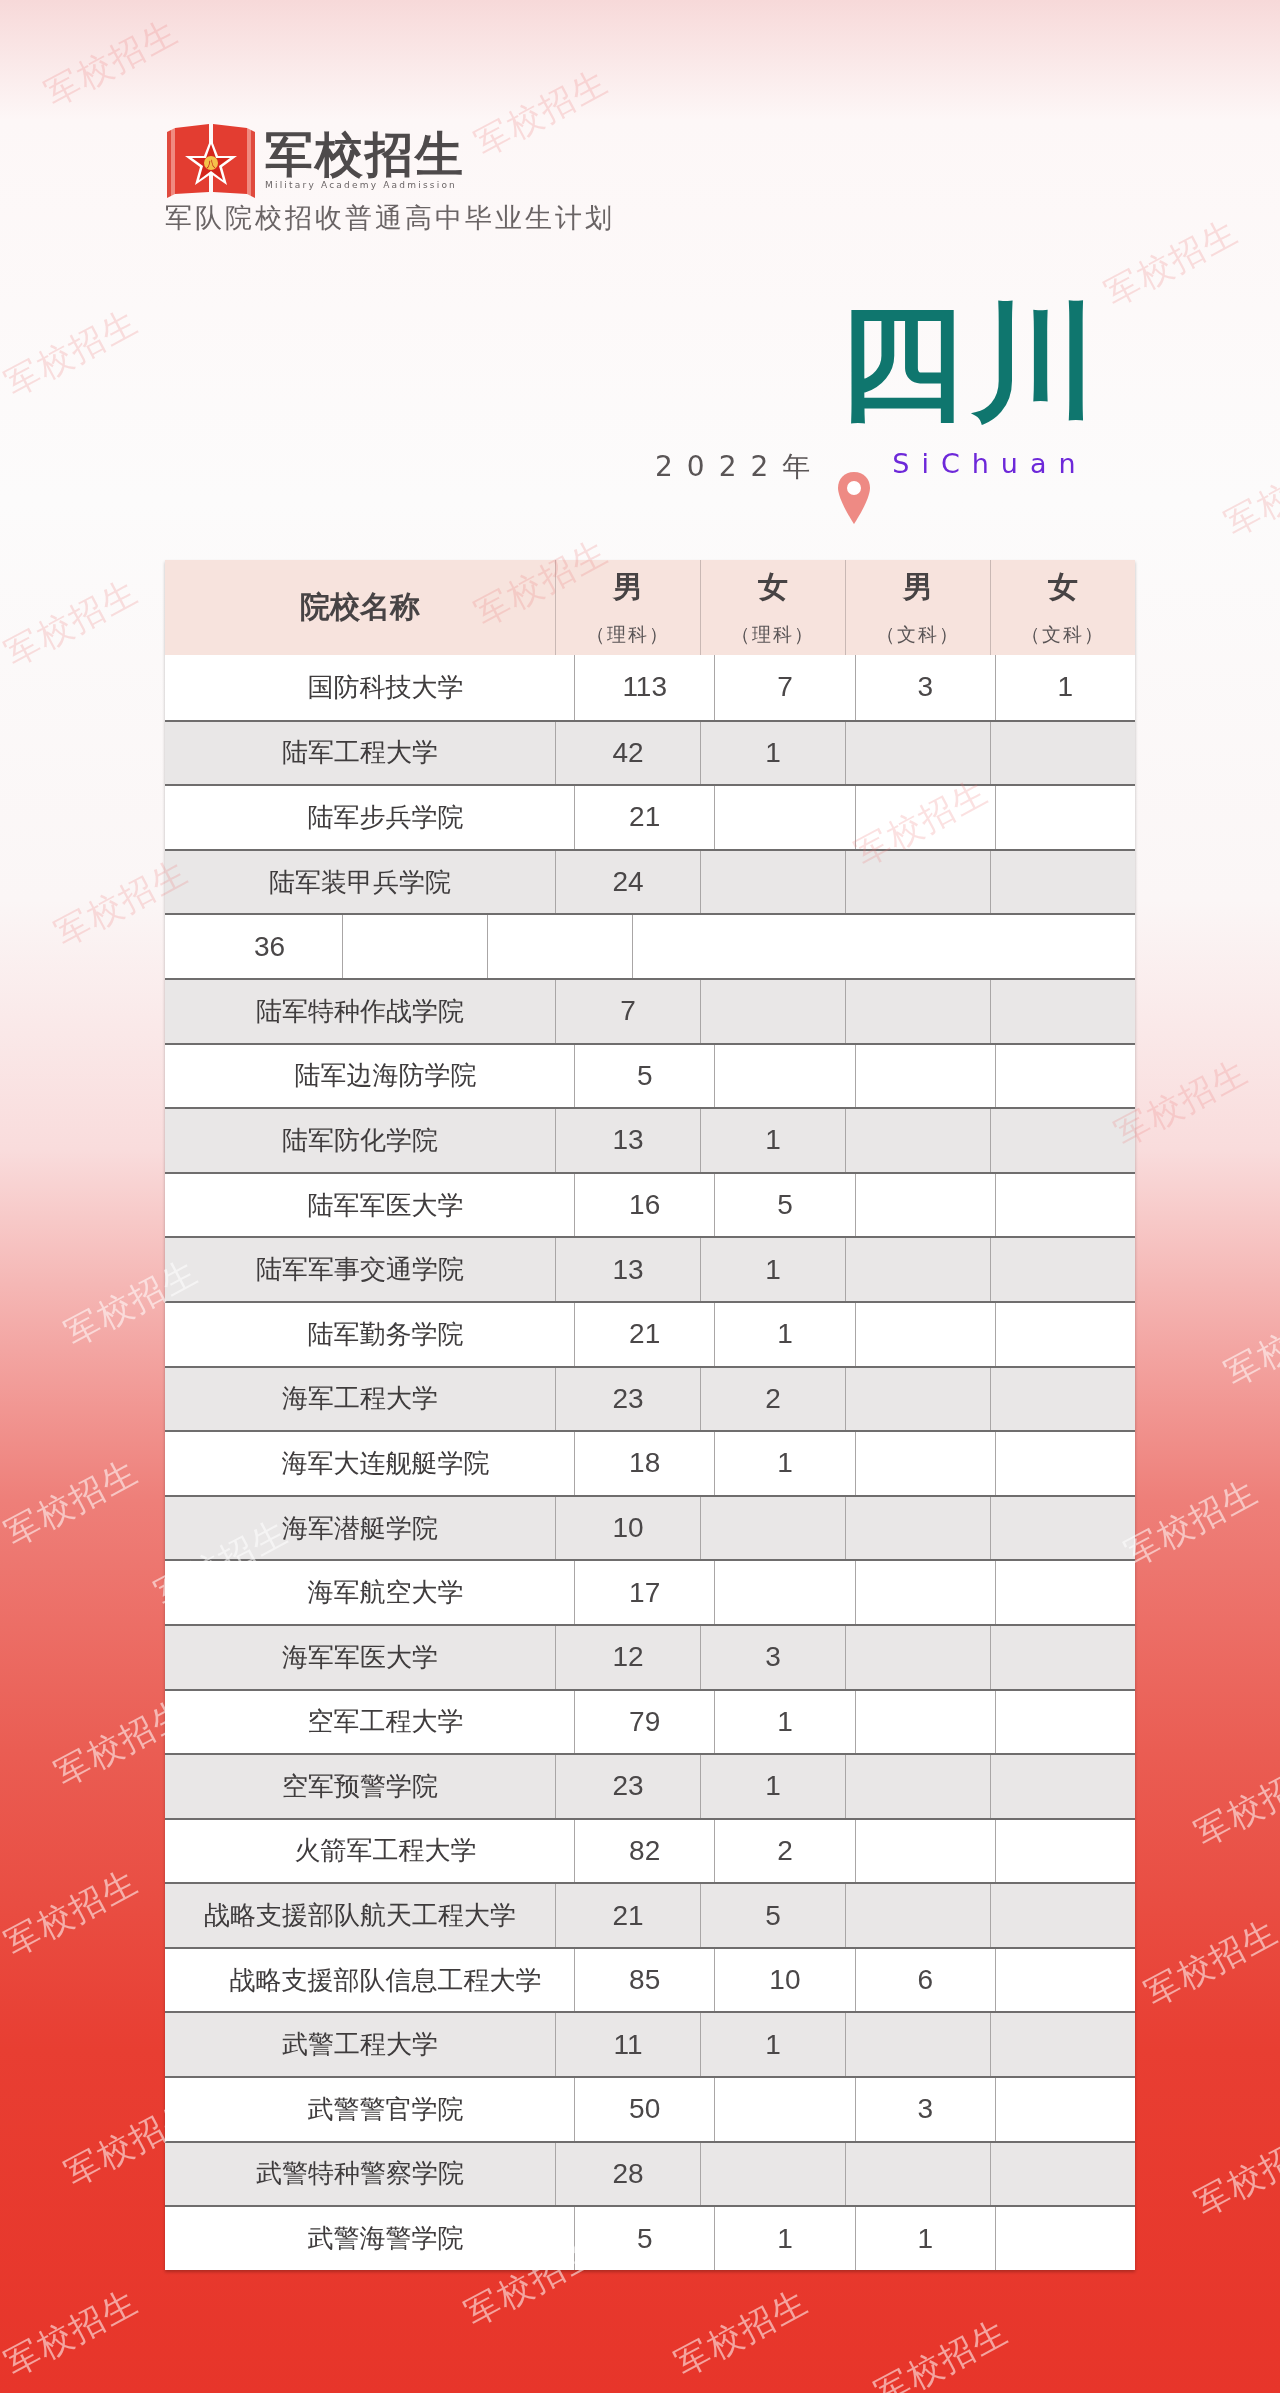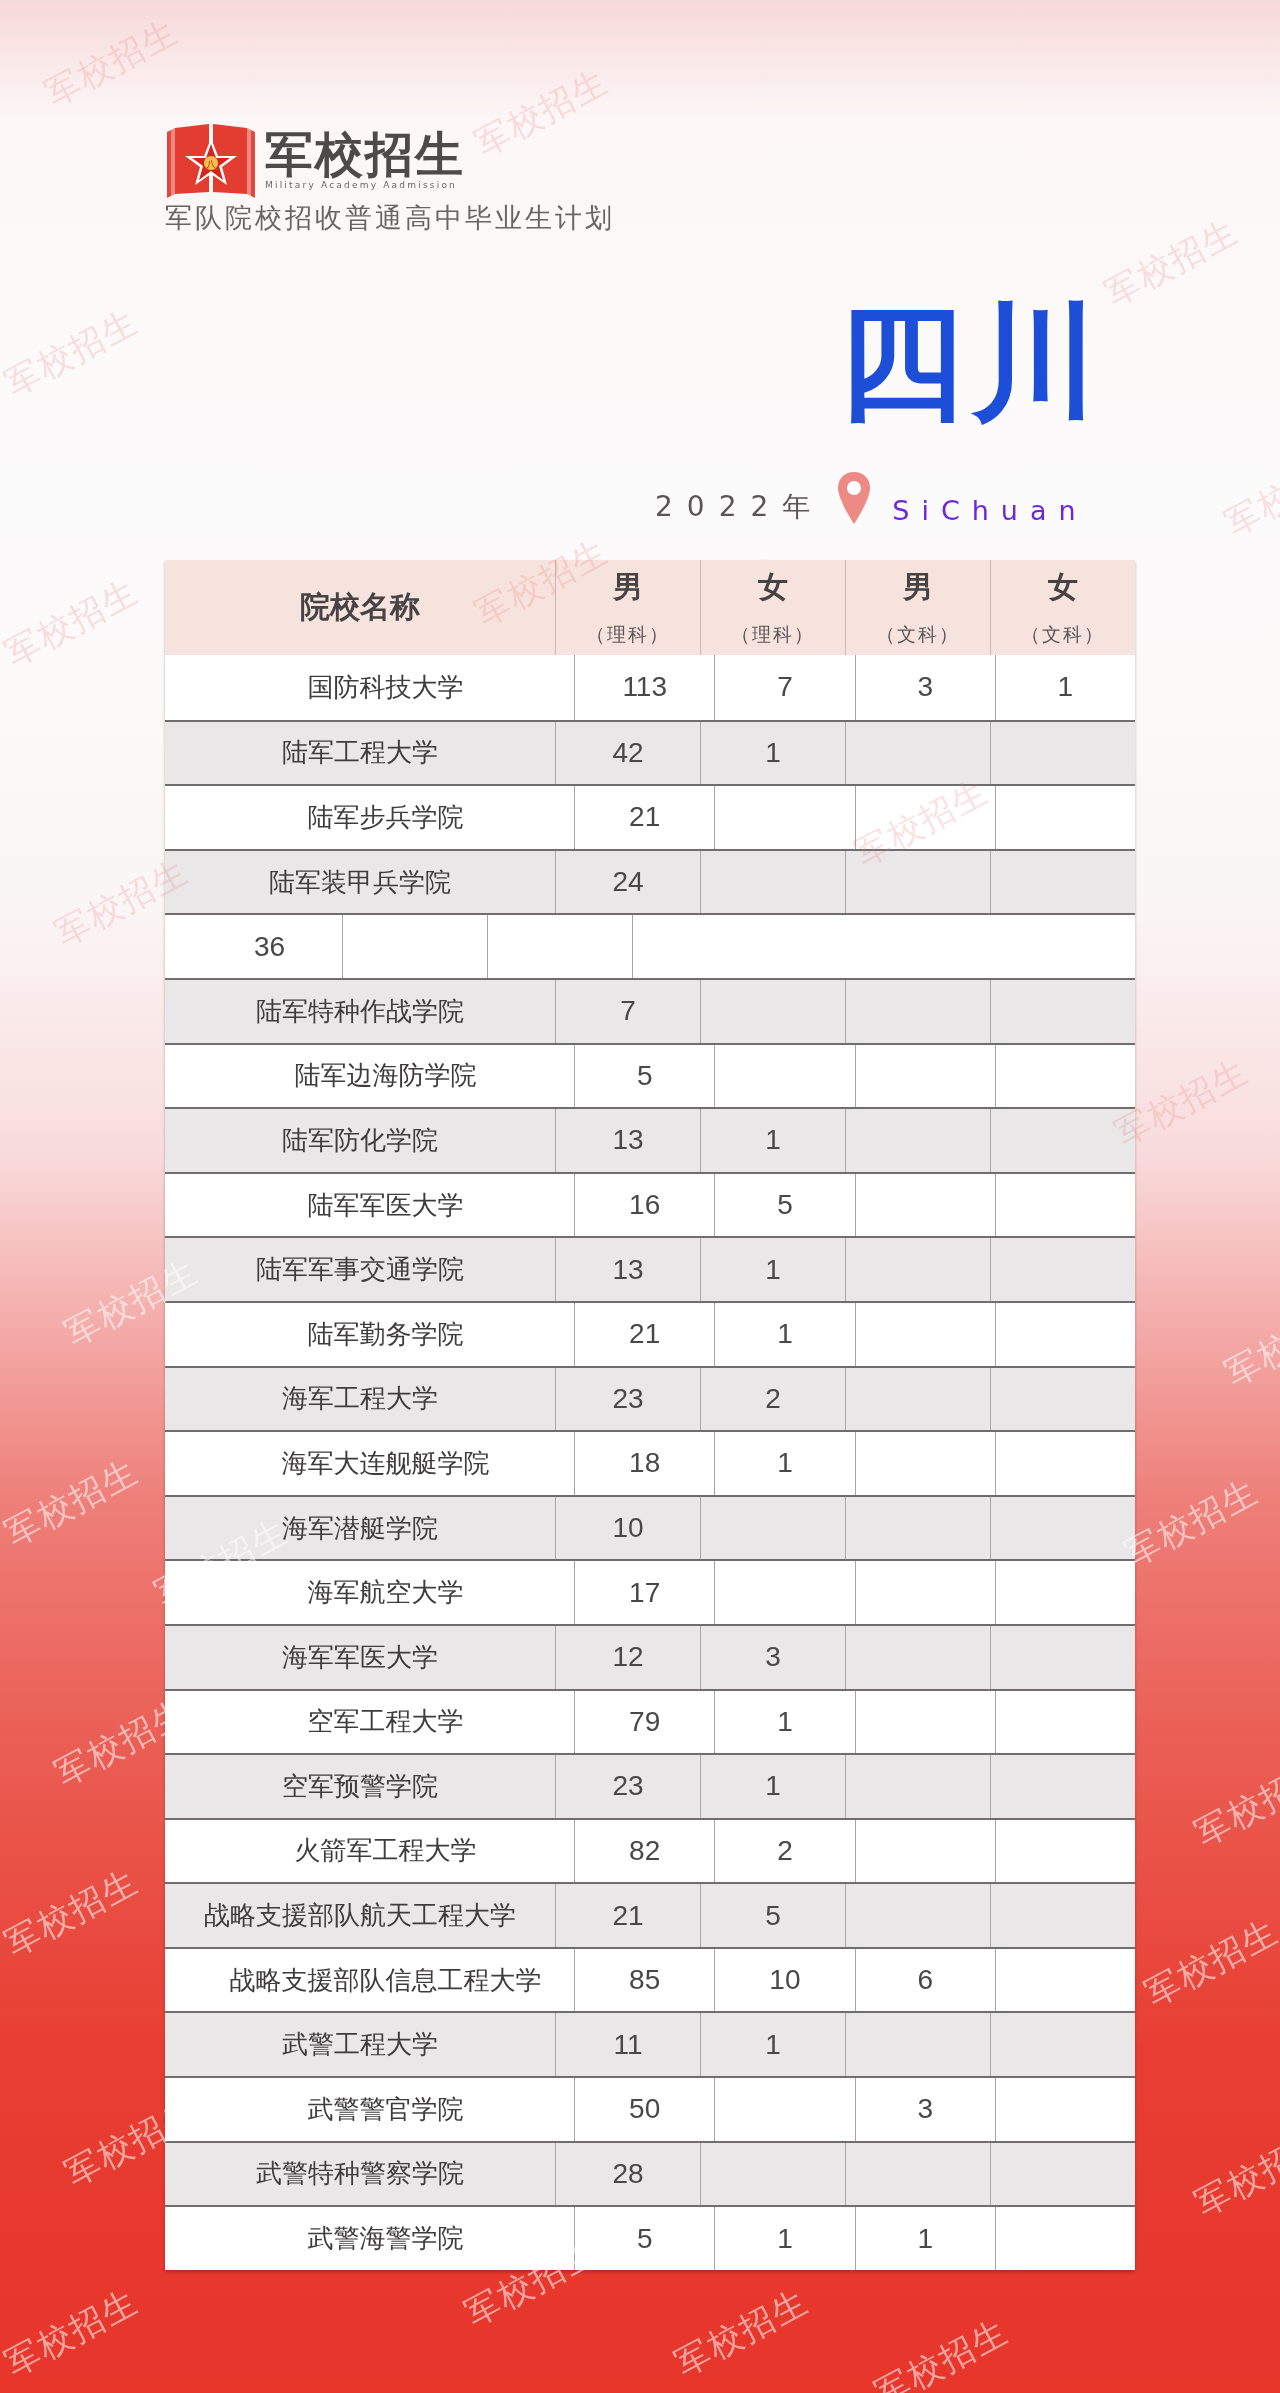--- a/index.html
+++ b/index.html
@@ -26,24 +26,24 @@
   .logo-title { font-size: 48px; font-weight: bold; color: #4e4a4b; letter-spacing: 2px; line-height: 52px; }
   .logo-sub { font-size: 9px; color: #6b6566; letter-spacing: 2.2px; margin-top: 0px; }
   .subtitle {
     position: absolute; left: 165px; top: 200px; font-size: 27px;
     color: #6a6465; letter-spacing: 3px; font-family: "DejaVu Serif", serif;
   }
 
   
   .province {
     position: absolute; left: 838px; top: 292px; font-size: 126px; font-weight: bold;
-    color: #1d4ed8; letter-spacing: 8px; line-height: 140px;
+    color: #0f766e; letter-spacing: 8px; line-height: 140px;
     font-family: "DejaVu Serif", serif;
   }
-  .yearline { position: absolute; left: 655px; top: 448px; display: flex; align-items: flex-end; }
+  .yearline { position: absolute; left: 655px; top: 448px; display: flex; align-items: flex-start; }
   .year { font-size: 28px; color: #5a5556; letter-spacing: 14px; }
   .pin { margin-left: 12px; width: 36px; height: 56px; margin-top: 22px; }
   .pinyin { margin-left: 20px; font-size: 27px; color: #6d28d9; letter-spacing: 12px; }
 
   
   .table {
     position: absolute; left: 165px; top: 560px; width: 970px;
     box-shadow: 0 2px 3px rgba(0,0,0,0.25);
     z-index: 2;
   }

